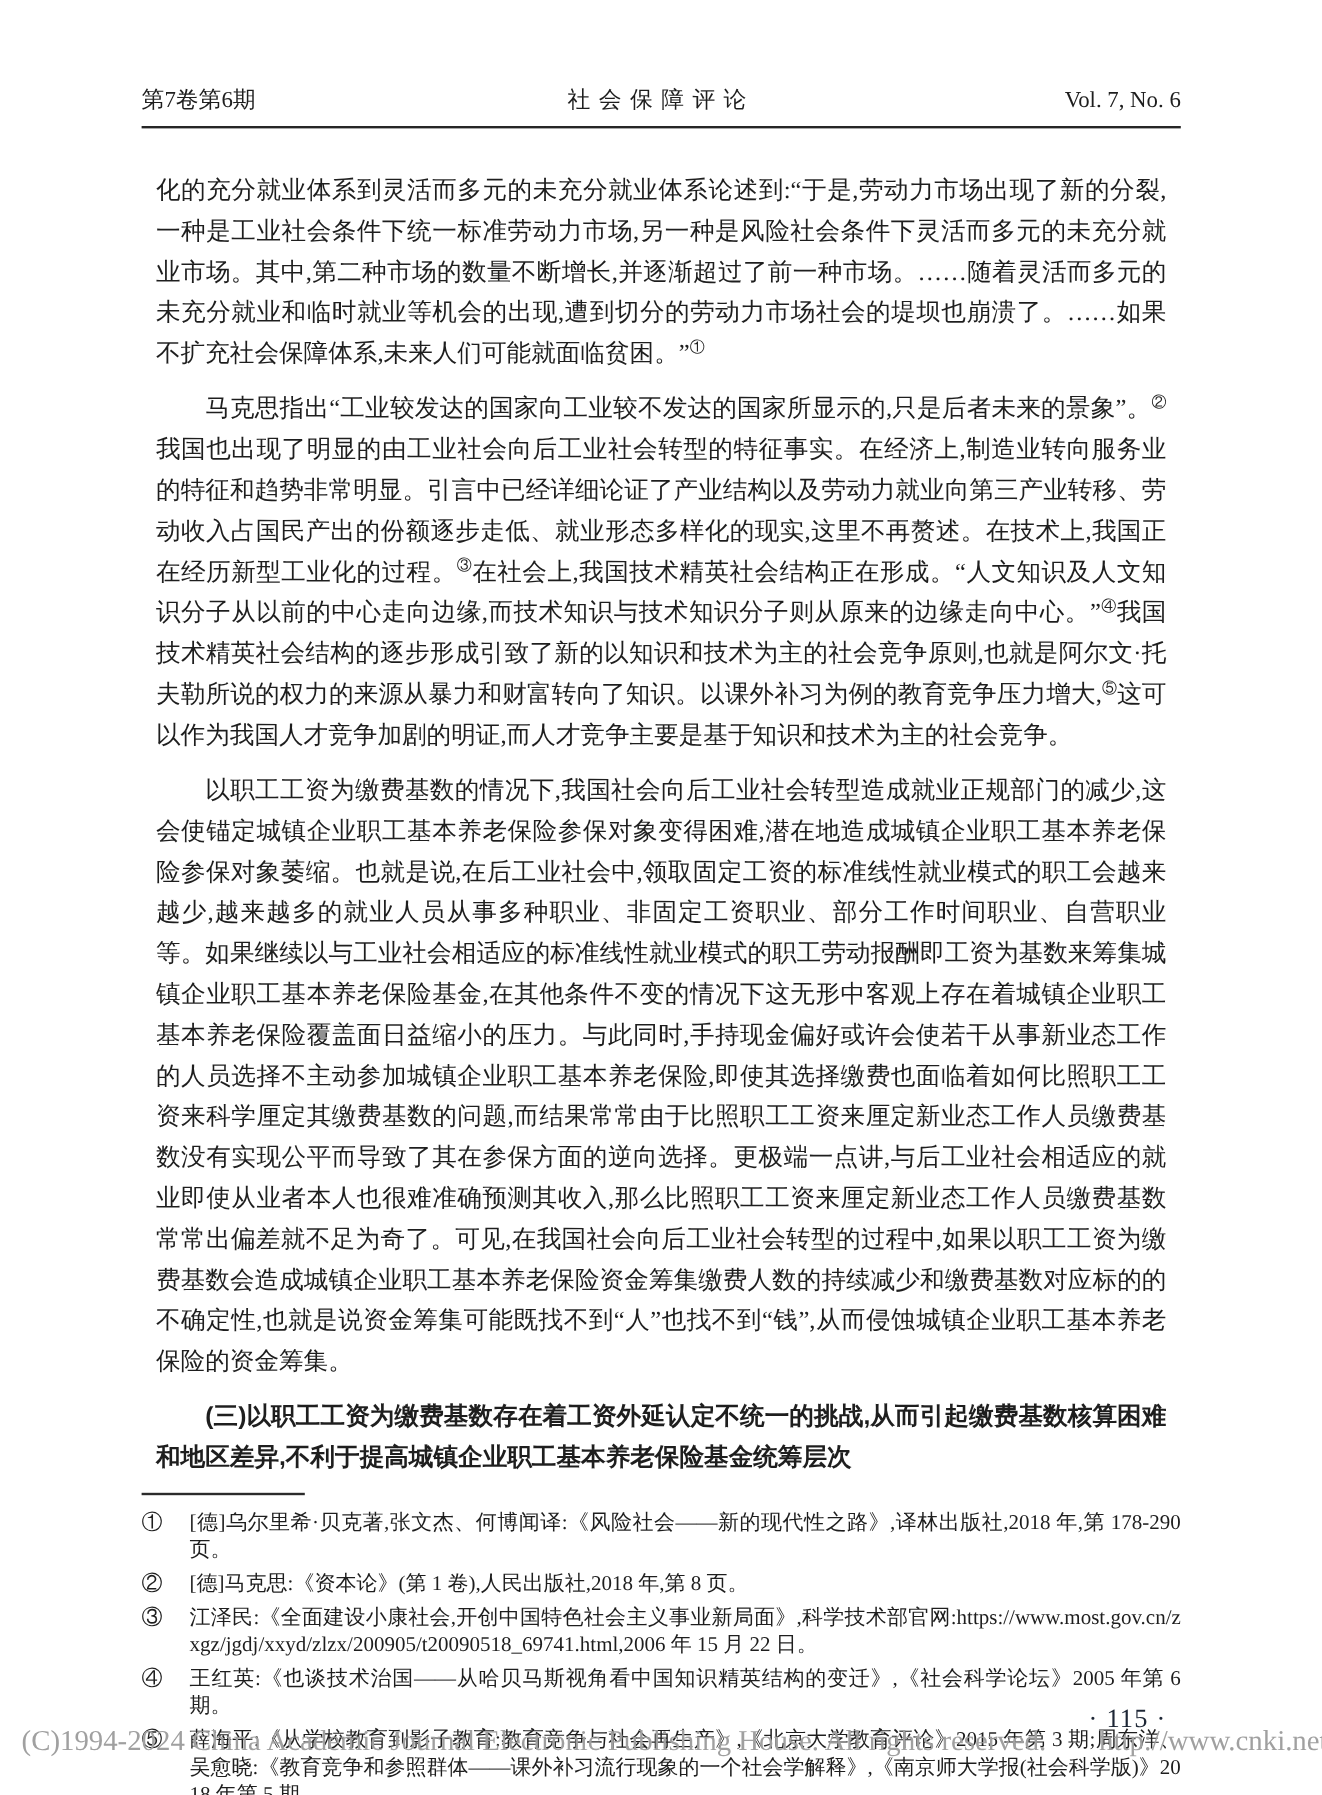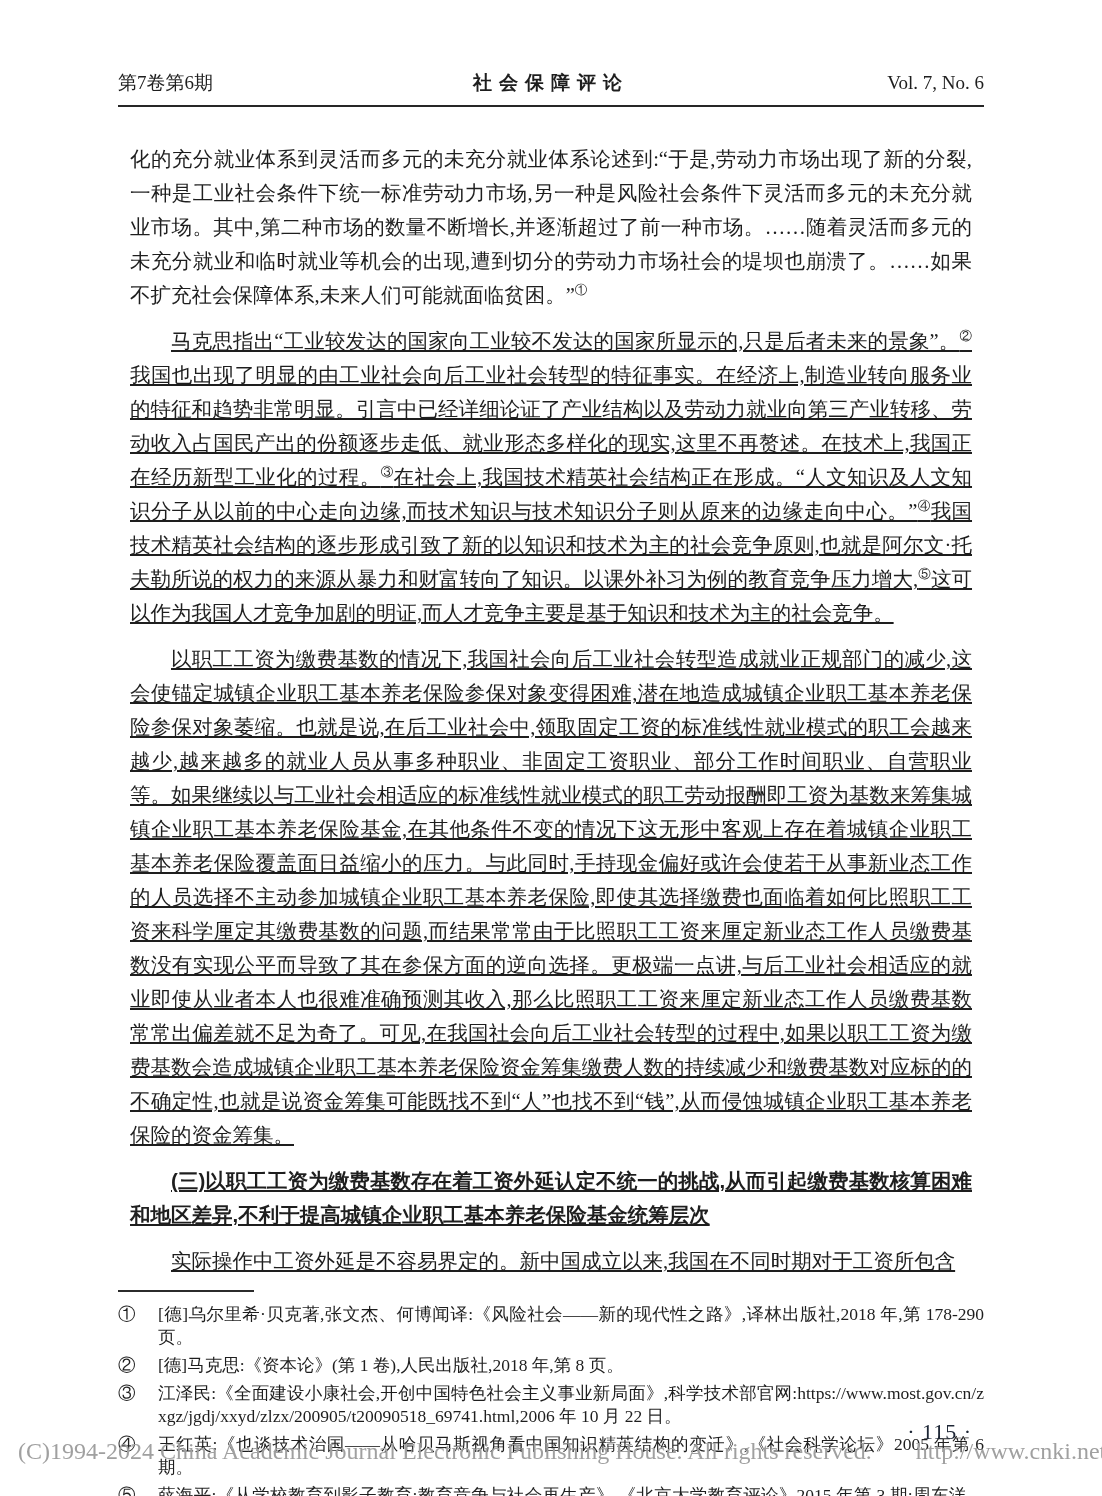--- a/index.html
+++ b/index.html
@@ -28,30 +28,29 @@
     font-size: 19px;
     padding-bottom: 9px;
     border-bottom: 2px solid #262626;
   }
   .pagehead .center {
     position: absolute;
     left: 50%;
     transform: translateX(-50%);
     letter-spacing: 7px;
     white-space: nowrap;
-    font-weight: bold;
   }
   .article { margin-top: 35px; }
   .para {
     margin: 12px;
     font-size: 20.5px;
     line-height: 34px;
     text-align: justify;
   }
-  .para.indent { text-indent: 2em; text-decoration: underline; }
+  .para.indent { text-indent: 2em; }
   .para.bold {
     font-weight: 700;
     font-family: "Liberation Sans", "DejaVu Sans", sans-serif;
   }
   sup.fnref {
     font-size: 12.5px;
     line-height: 0;
     vertical-align: super;
   }
   .footnotes { margin-top: 11px; }
@@ -99,37 +98,36 @@
       <span>第7卷第6期</span>
       <span class="center">社会保障评论</span>
       <span>Vol. 7, No. 6</span>
     </div>
 
     <div class="article" id="article">
         <p class="para"><span class="">化的充分就业体系到灵活而多元的未充分就业体系论述到:“于是,劳动力市场出现了新的分裂,一种是工业社会条件下统一标准劳动力市场,另一种是风险社会条件下灵活而多元的未充分就业市场。其中,第二种市场的数量不断增长,并逐渐超过了前一种市场。……随着灵活而多元的未充分就业和临时就业等机会的出现,遭到切分的劳动力市场社会的堤坝也崩溃了。……如果不扩充社会保障体系,未来人们可能就面临贫困。”</span><sup class="fnref">①</sup></p>
         <p class="para indent"><span class="">马克思指出“工业较发达的国家向工业较不发达的国家所显示的,只是后者未来的景象”。</span><sup class="fnref">②</sup><span class="">我国也出现了明显的由工业社会向后工业社会转型的特征事实。在经济上,制造业转向服务业的特征和趋势非常明显。引言中已经详细论证了产业结构以及劳动力就业向第三产业转移、劳动收入占国民产出的份额逐步走低、就业形态多样化的现实,这里不再赘述。在技术上,我国正在经历新型工业化的过程。</span><sup class="fnref">③</sup><span class="">在社会上,我国技术精英社会结构正在形成。“人文知识及人文知识分子从以前的中心走向边缘,而技术知识与技术知识分子则从原来的边缘走向中心。”</span><sup class="fnref">④</sup><span class="">我国技术精英社会结构的逐步形成引致了新的以知识和技术为主的社会竞争原则,也就是阿尔文·托夫勒所说的权力的来源从暴力和财富转向了知识。以课外补习为例的教育竞争压力增大,</span><sup class="fnref">⑤</sup><span class="">这可以作为我国人才竞争加剧的明证,而人才竞争主要是基于知识和技术为主的社会竞争。</span></p>
         <p class="para indent"><span class="">以职工工资为缴费基数的情况下,我国社会向后工业社会转型造成就业正规部门的减少,这会使锚定城镇企业职工基本养老保险参保对象变得困难,潜在地造成城镇企业职工基本养老保险参保对象萎缩。也就是说,在后工业社会中,领取固定工资的标准线性就业模式的职工会越来越少,越来越多的就业人员从事多种职业、非固定工资职业、部分工作时间职业、自营职业等。如果继续以与工业社会相适应的标准线性就业模式的职工劳动报酬即工资为基数来筹集城镇企业职工基本养老保险基金,在其他条件不变的情况下这无形中客观上存在着城镇企业职工基本养老保险覆盖面日益缩小的压力。与此同时,手持现金偏好或许会使若干从事新业态工作的人员选择不主动参加城镇企业职工基本养老保险,即使其选择缴费也面临着如何比照职工工资来科学厘定其缴费基数的问题,而结果常常由于比照职工工资来厘定新业态工作人员缴费基数没有实现公平而导致了其在参保方面的逆向选择。更极端一点讲,与后工业社会相适应的就业即使从业者本人也很难准确预测其收入,那么比照职工工资来厘定新业态工作人员缴费基数常常出偏差就不足为奇了。可见,在我国社会向后工业社会转型的过程中,如果以职工工资为缴费基数会造成城镇企业职工基本养老保险资金筹集缴费人数的持续减少和缴费基数对应标的的不确定性,也就是说资金筹集可能既找不到“人”也找不到“钱”,从而侵蚀城镇企业职工基本养老保险的资金筹集。</span></p>
         <p class="para indent bold"><span class="">(三)以职工工资为缴费基数存在着工资外延认定不统一的挑战,从而引起缴费基数核算困难和地区差异,不利于提高城镇企业职工基本养老保险基金统筹层次</span></p>
-        <p class="para indent"><span class="">实际操作中工资外延是不容易界定的。新中国成立以来,我国在不同时期对于工资所包含</span></p>
       </div>
 
     <div class="footnotes">
       <div class="fn-rule"></div>
       <div id="fn-list">
           <div class="fn-item">
             <span class="fn-marker">①</span>
             <div class="fn-text">[德]乌尔里希·贝克著,张文杰、何博闻译:《风险社会——新的现代性之路》,译林出版社,2018 年,第 178-290 页。</div>
           </div>
           <div class="fn-item">
             <span class="fn-marker">②</span>
             <div class="fn-text">[德]马克思:《资本论》(第 1 卷),人民出版社,2018 年,第 8 页。</div>
           </div>
           <div class="fn-item">
             <span class="fn-marker">③</span>
-            <div class="fn-text">江泽民:《全面建设小康社会,开创中国特色社会主义事业新局面》,科学技术部官网:https://www.most.gov.cn/zxgz/jgdj/xxyd/zlzx/200905/t20090518_69741.html,2006 年 10 月 22 日。</div>
+            <div class="fn-text">江泽民:《全面建设小康社会,开创中国特色社会主义事业新局面》,科学技术部官网:https://www.most.gov.cn/zxgz/jgdj/xxyd/zlzx/200905/t20090518_69741.html,2006 年 15 月 22 日。</div>
           </div>
           <div class="fn-item">
             <span class="fn-marker">④</span>
             <div class="fn-text">王红英:《也谈技术治国——从哈贝马斯视角看中国知识精英结构的变迁》,《社会科学论坛》2005 年第 6 期。</div>
           </div>
           <div class="fn-item">
             <span class="fn-marker">⑤</span>
             <div class="fn-text">薛海平:《从学校教育到影子教育:教育竞争与社会再生产》,《北京大学教育评论》2015 年第 3 期;周东洋、吴愈晓:《教育竞争和参照群体——课外补习流行现象的一个社会学解释》,《南京师大学报(社会科学版)》2018 年第 5 期。</div>
           </div>
         </div>

